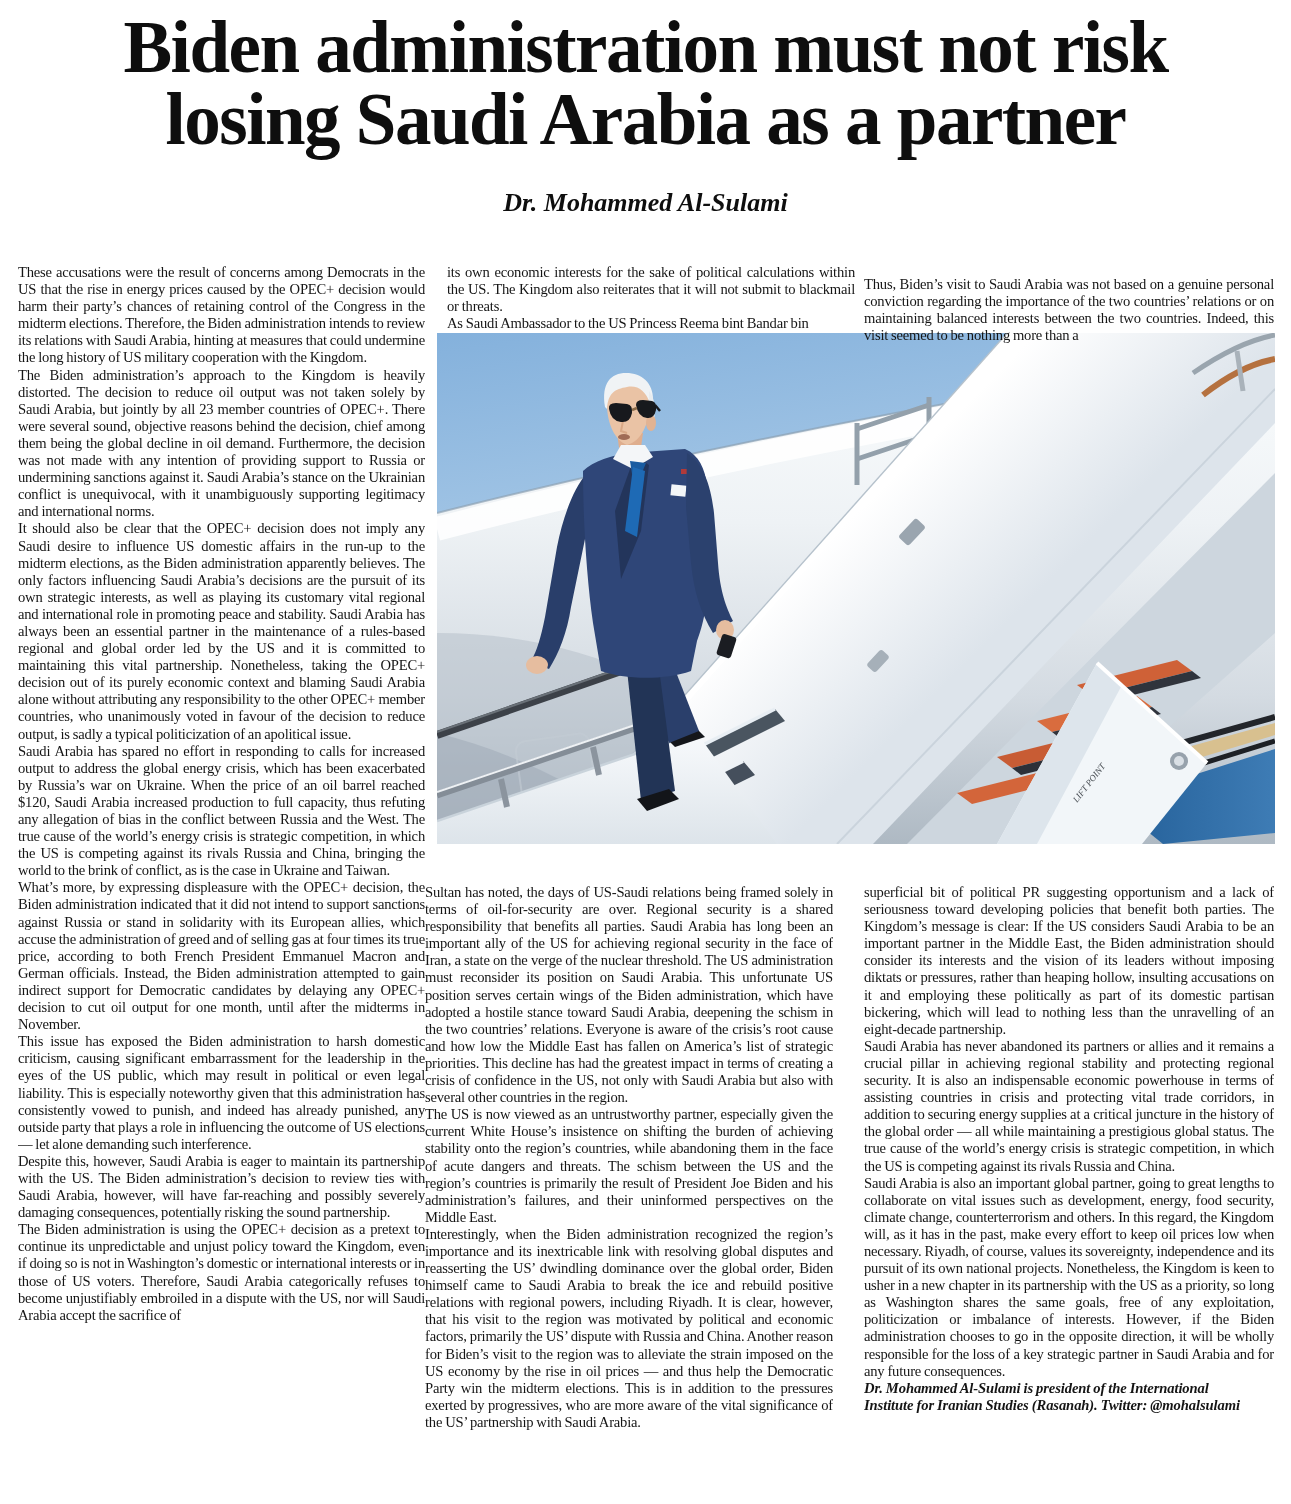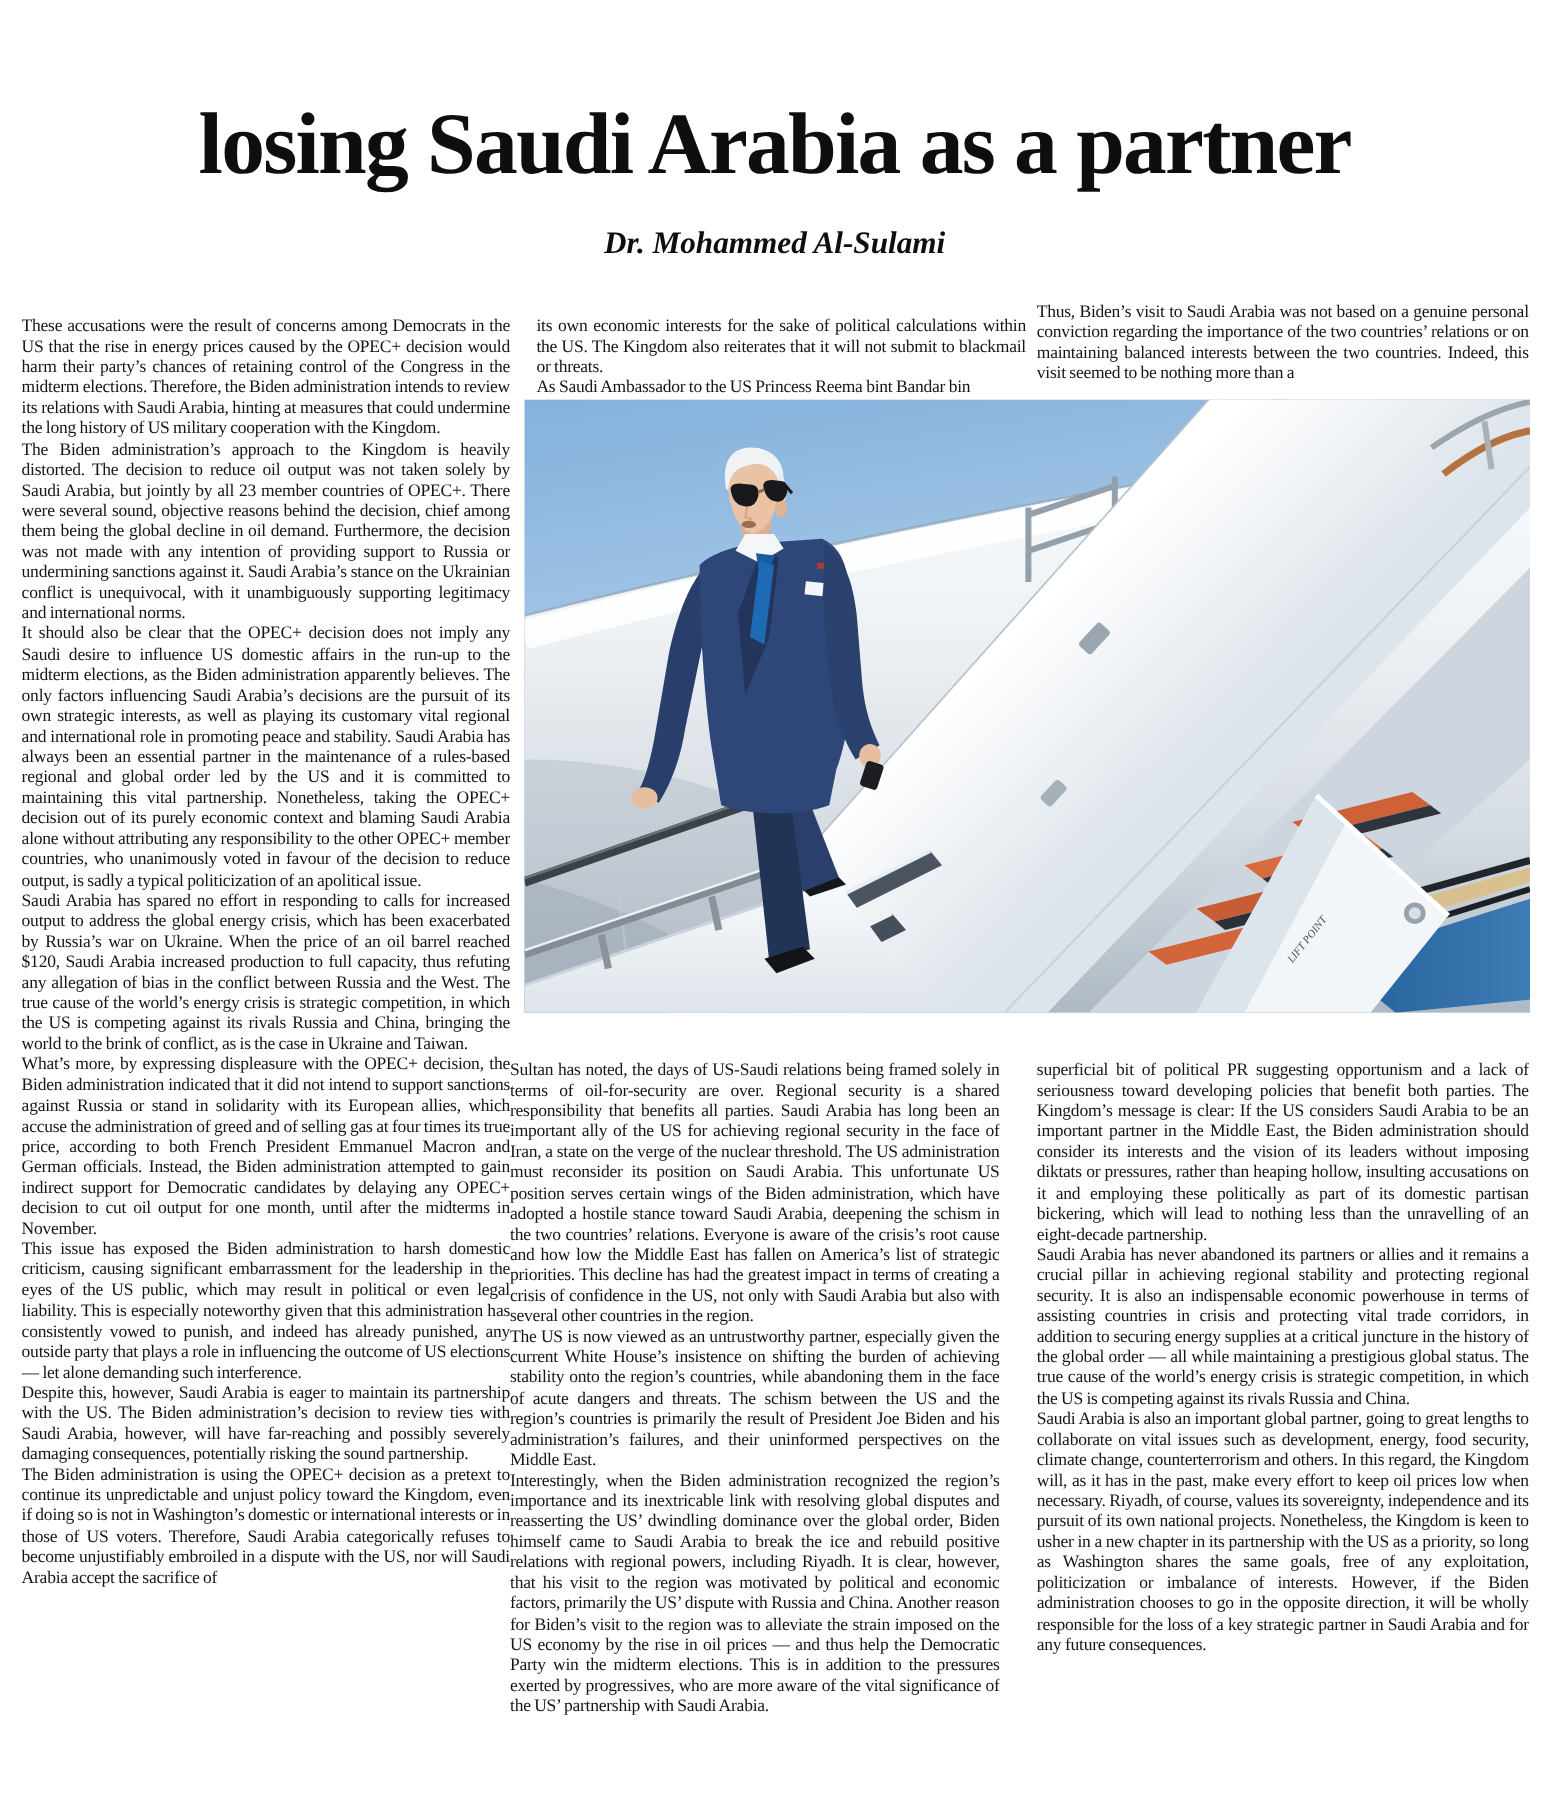--- a/index.html
+++ b/index.html
@@ -19,39 +19,39 @@
   .col {
     position:absolute; overflow:hidden;
     font-size:14.6px; line-height:17.1px; text-align:justify;
     letter-spacing:-0.2px; word-spacing:-0.5px; color:#151515;
     -webkit-hyphens:auto; hyphens:auto;margin-top:28px;
   }
   .col p { margin:0; }
   #col-left        { left:18px;  top:236px; width:407px; height:1262px; }
   #col-mid-top     { left:447px; top:236px; width:408px; height:86px;  }
   #col-mid-bottom  { left:425px; top:856px; width:408px; height:646px; }
-  #col-right-top   { left:864px; top:224px; width:410px; height:86px;  }
+  #col-right-top   { left:864px; top:248px; width:410px; height:86px;  }
   #col-right-bottom{ left:864px; top:856px; width:410px; height:646px; }
   .bio {
     margin-top:18px; font-weight:bold; font-style:italic;
     width:382px; text-align:left; letter-spacing:-0.1px;
   }
   #photo-wrap {
     position:absolute; left:437px; top:333px; width:838px; height:511px;
     overflow:hidden; background:#b8d2ea;
   }
   #photo-wrap svg { display:block; }
 </style>
 </head>
 <body>
 
 <div id="page">
 
   <h1 class="headline" style="margin:0;">
-    <br>
+    <span>Biden administration must not risk</span><br>
     <span>losing Saudi Arabia as a partner</span>
   </h1>
 
   <div class="byline">Dr. Mohammed Al-Sulami</div>
 
   <div id="col-left" class="col">
     <p>These accusations were the result of concerns among Democrats in the US that the rise in energy prices caused by the OPEC+ decision would harm their party’s chances of retaining control of the Congress in the midterm elections. Therefore, the Biden administration intends to review its relations with Saudi Arabia, hinting at measures that could undermine the long history of US military cooperation with the Kingdom.</p>
     <p>The Biden administration’s approach to the Kingdom is heavily distorted. The decision to reduce oil output was not taken solely by Saudi Arabia, but jointly by all 23 member countries of OPEC+. There were several sound, objective reasons behind the decision, chief among them being the global decline in oil demand. Furthermore, the decision was not made with any intention of providing support to Russia or undermining sanctions against it. Saudi Arabia’s stance on the Ukrainian conflict is unequivocal, with it unambiguously supporting legitimacy and international norms.</p>
     <p>It should also be clear that the OPEC+ decision does not imply any Saudi desire to influence US domestic affairs in the run-up to the midterm elections, as the Biden administration apparently believes. The only factors influencing Saudi Arabia’s decisions are the pursuit of its own strategic interests, as well as playing its customary vital regional and international role in promoting peace and stability. Saudi Arabia has always been an essential partner in the maintenance of a rules-based regional and global order led by the US and it is committed to maintaining this vital partnership. Nonetheless, taking the OPEC+ decision out of its purely economic context and blaming Saudi Arabia alone without attributing any responsibility to the other OPEC+ member countries, who unanimously voted in favour of the decision to reduce output, is sadly a typical politicization of an apolitical issue.</p>
     <p>Saudi Arabia has spared no effort in responding to calls for increased output to address the global energy crisis, which has been exacerbated by Russia’s war on Ukraine. When the price of an oil barrel reached $120, Saudi Arabia increased production to full capacity, thus refuting any allegation of bias in the conflict between Russia and the West. The true cause of the world’s energy crisis is strategic competition, in which the US is competing against its rivals Russia and China, bringing the world to the brink of conflict, as is the case in Ukraine and Taiwan.</p>
@@ -214,15 +214,16 @@
   </div>
 
   <div id="col-right-top" class="col">
     <p>Thus, Biden’s visit to Saudi Arabia was not based on a genuine personal conviction regarding the importance of the two countries’ relations or on maintaining balanced interests between the two countries. Indeed, this visit seemed to be nothing more than a</p>
   </div>
 
   <div id="col-right-bottom" class="col">
     <p>superficial bit of political PR suggesting opportunism and a lack of seriousness toward developing policies that benefit both parties. The Kingdom’s message is clear: If the US considers Saudi Arabia to be an important partner in the Middle East, the Biden administration should consider its interests and the vision of its leaders without imposing diktats or pressures, rather than heaping hollow, insulting accusations on it and employing these politically as part of its domestic partisan bickering, which will lead to nothing less than the unravelling of an eight-decade partnership.</p>
     <p>Saudi Arabia has never abandoned its partners or allies and it remains a crucial pillar in achieving regional stability and protecting regional security. It is also an indispensable economic powerhouse in terms of assisting countries in crisis and protecting vital trade corridors, in addition to securing energy supplies at a critical juncture in the history of the global order — all while maintaining a prestigious global status. The true cause of the world’s energy crisis is strategic competition, in which the US is competing against its rivals Russia and China.</p>
     <p>Saudi Arabia is also an important global partner, going to great lengths to collaborate on vital issues such as development, energy, food security, climate change, counterterrorism and others. In this regard, the Kingdom will, as it has in the past, make every effort to keep oil prices low when necessary. Riyadh, of course, values its sovereignty, independence and its pursuit of its own national projects. Nonetheless, the Kingdom is keen to usher in a new chapter in its partnership with the US as a priority, so long as Washington shares the same goals, free of any exploitation, politicization or imbalance of interests. However, if the Biden administration chooses to go in the opposite direction, it will be wholly responsible for the loss of a key strategic partner in Saudi Arabia and for any future consequences.</p>
+    <p class="bio">Dr. Mohammed Al-Sulami is president of the International Institute for Iranian Studies (Rasanah). Twitter: @mohalsulami</p>
   </div>
 
 </div>
 
 </body></html>

